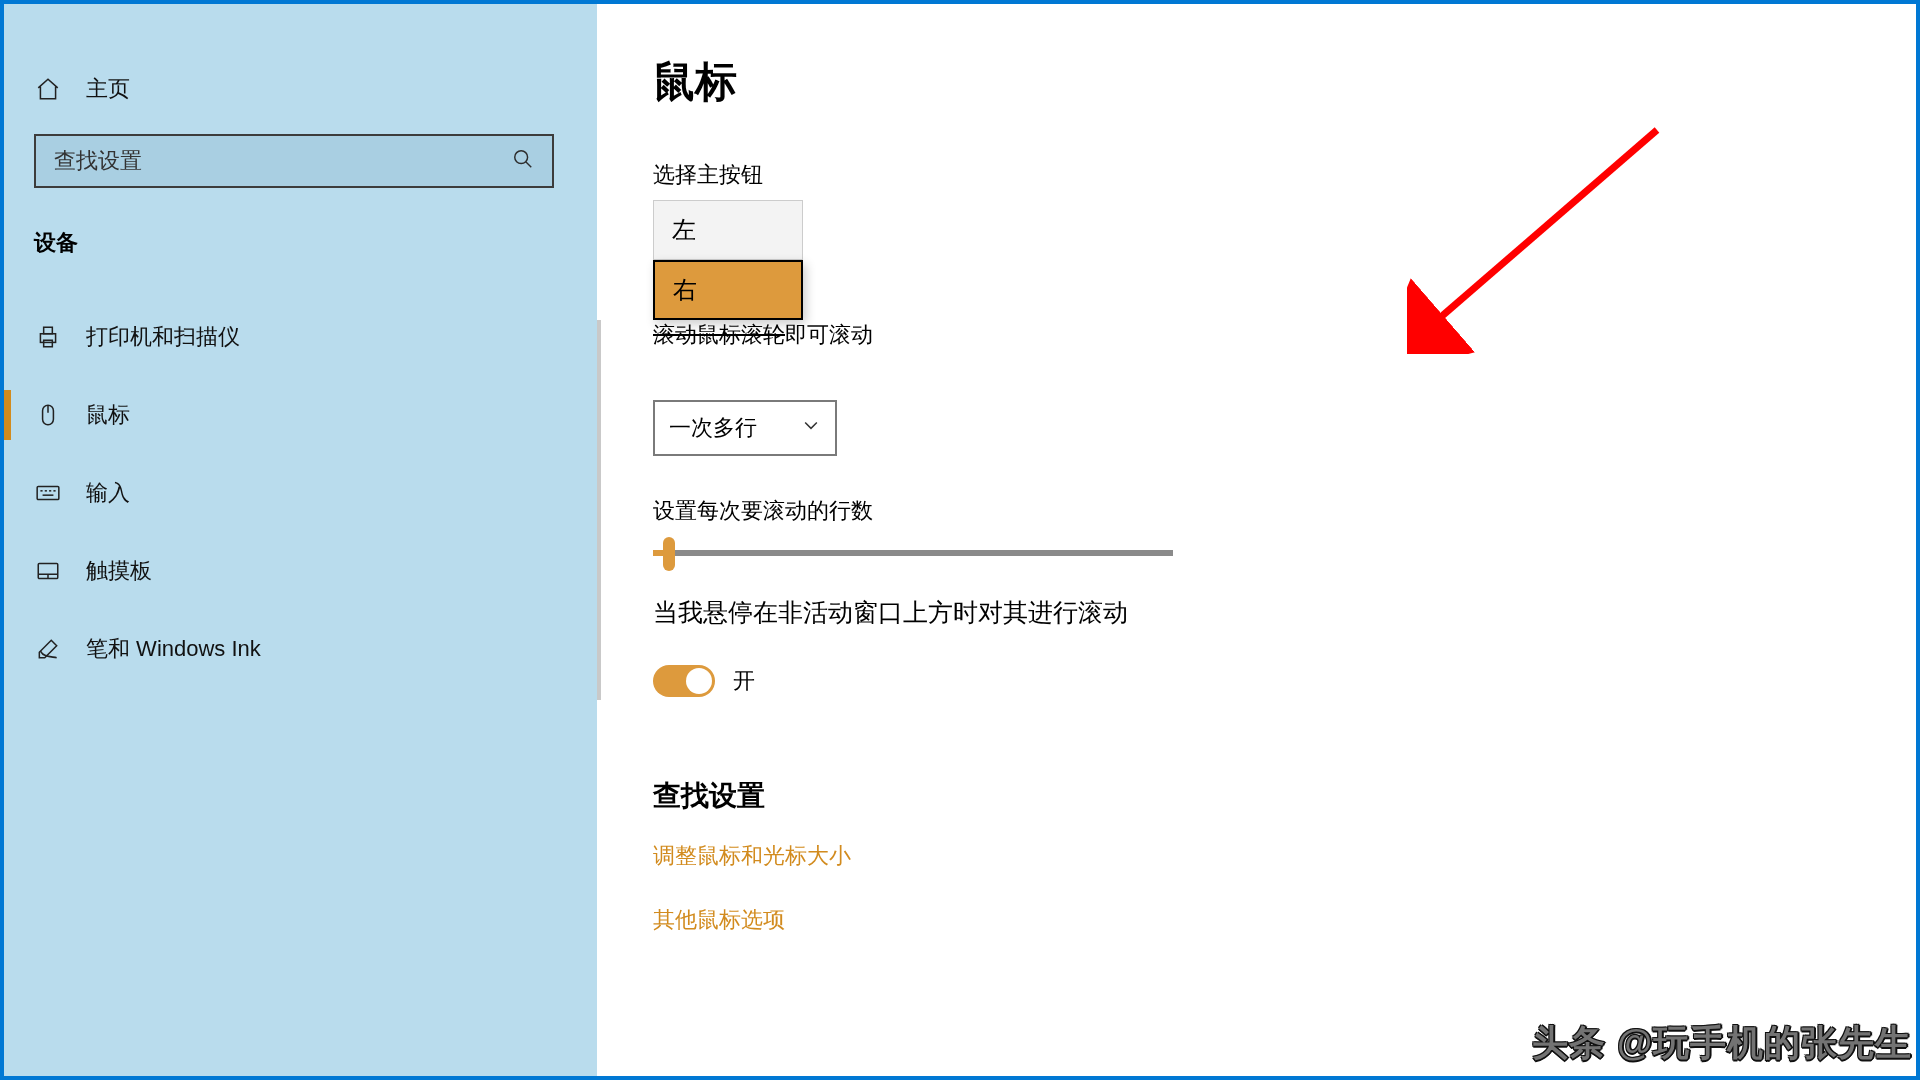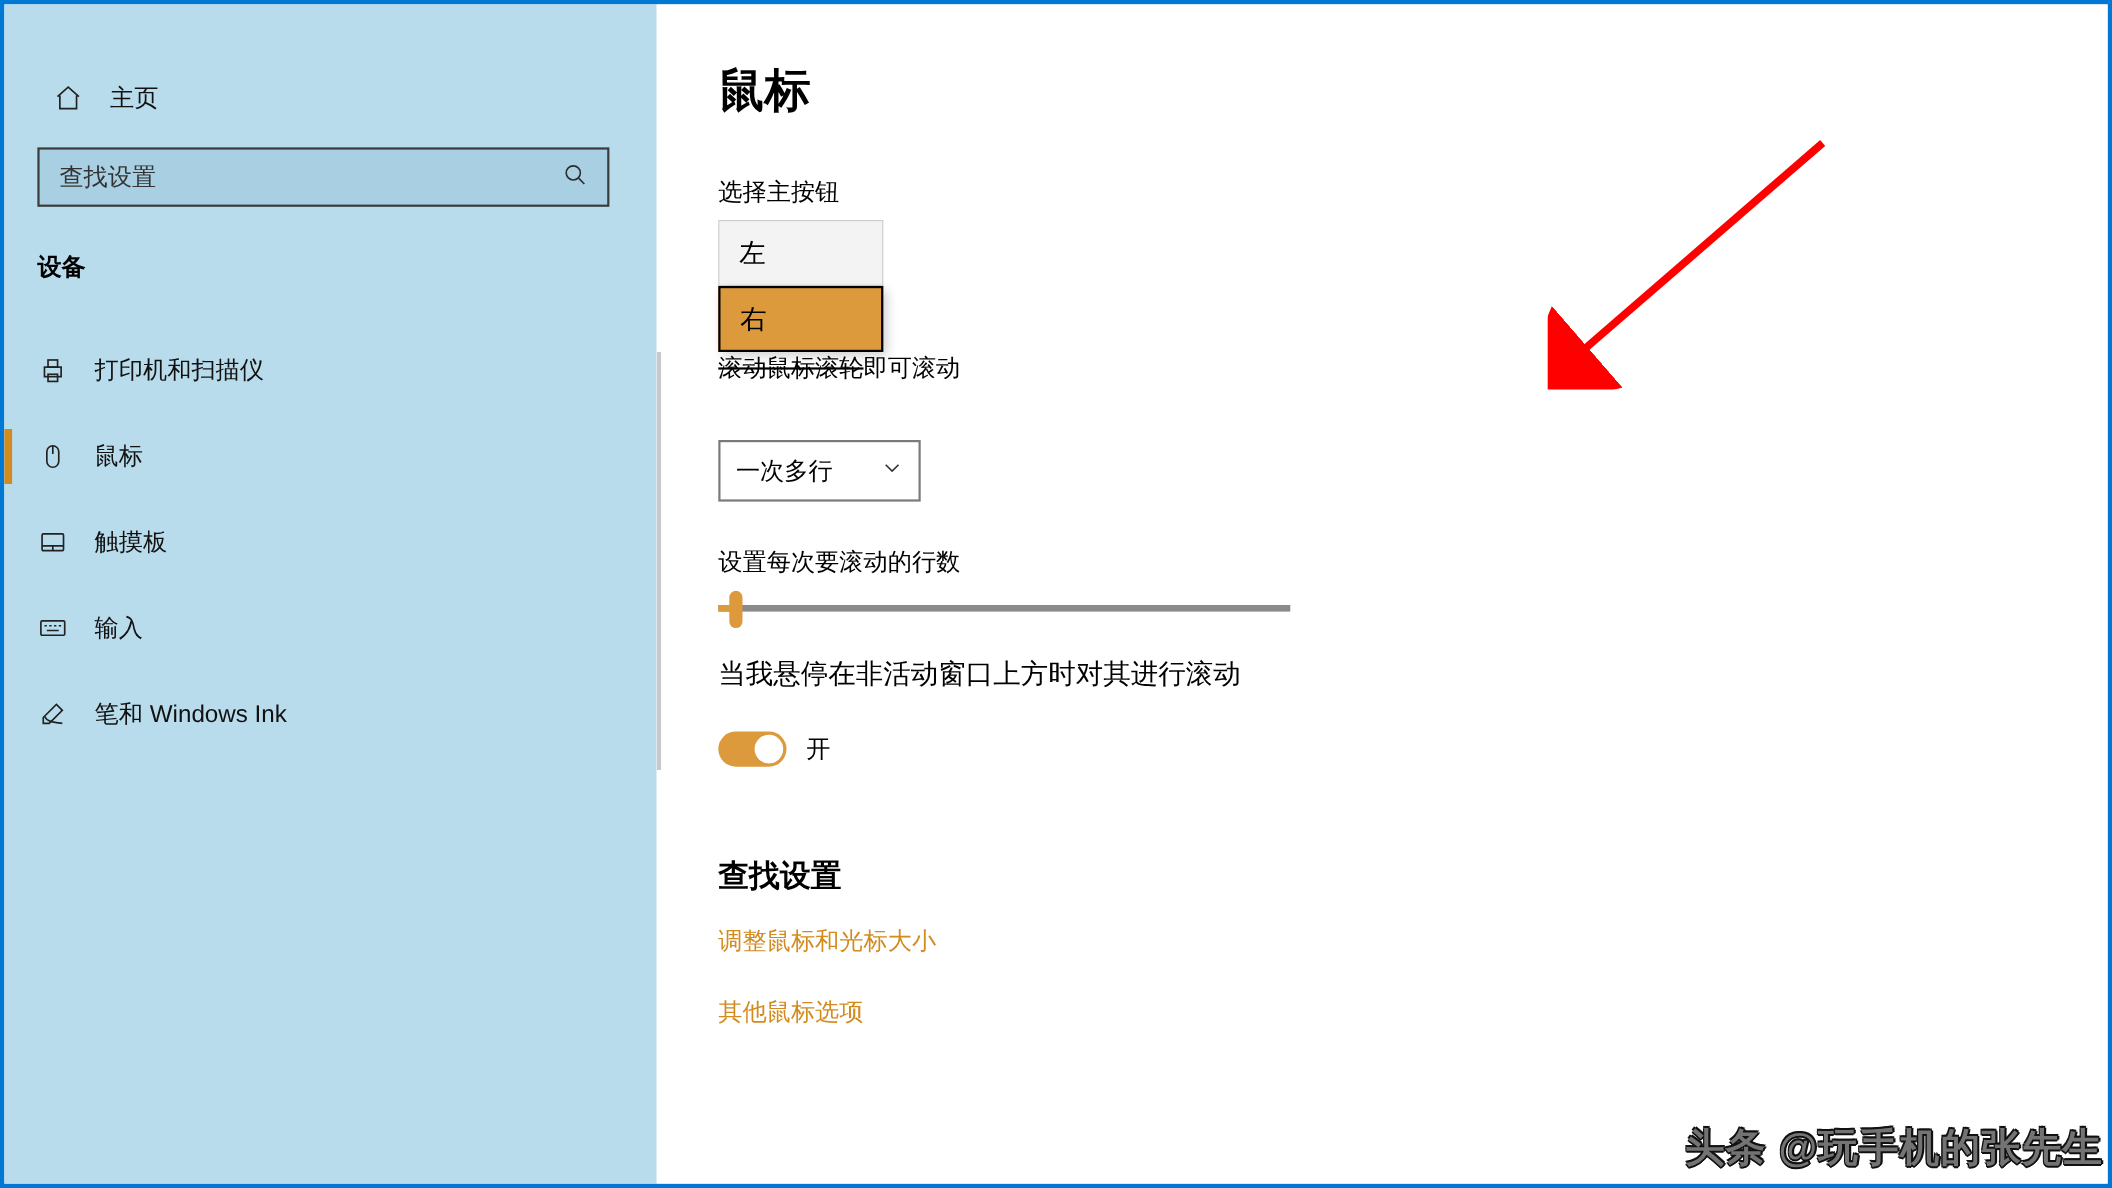--- a/index.html
+++ b/index.html
@@ -46,21 +46,21 @@
     width: 593px;
     background: #b9dced;
     display: flex;
     flex-direction: column;
     padding-top: 50px;
   }
   .sidebar-row {
     display: flex;
     align-items: center;
     gap: 24px;
-    padding: 20px 30px 20px 44px;
+    padding: 20px 30px 20px 30px;
     font-size: 22px;
     color: #111;
     cursor: pointer;
     position: relative;
   }
   .sidebar-row .ico { width: 28px; height: 28px; display: inline-flex; align-items: center; justify-content: center; }
   .sidebar-row .ico svg { width: 26px; height: 26px; stroke: #222; fill: none; stroke-width: 1.4; }
 
   .search-wrap { padding: 10px 30px 10px 30px; }
   .search-box {
@@ -239,39 +239,39 @@
             <svg viewBox="0 0 24 24">
                 <rect x="7" y="3" width="10" height="18" rx="5"></rect>
                 <line x1="12" y1="3" x2="12" y2="10"></line>
               </svg>
           </span>
           <span>鼠标</span>
         </div>
         <div class="sidebar-row nav">
           <span class="ico">
             <svg viewBox="0 0 24 24">
-                <rect x="3" y="5" width="18" height="14" rx="1"></rect>
-                <line x1="3" y1="15" x2="21" y2="15"></line>
-                <line x1="12" y1="15" x2="12" y2="19"></line>
-              </svg>
-          </span>
-          <span>触摸板</span>
-        </div>
-        <div class="sidebar-row nav">
-          <span class="ico">
-            <svg viewBox="0 0 24 24">
                 <rect x="2" y="6" width="20" height="12" rx="1"></rect>
                 <line x1="5" y1="10" x2="7" y2="10"></line>
                 <line x1="9" y1="10" x2="11" y2="10"></line>
                 <line x1="13" y1="10" x2="15" y2="10"></line>
                 <line x1="17" y1="10" x2="19" y2="10"></line>
                 <line x1="7" y1="14" x2="17" y2="14"></line>
               </svg>
           </span>
           <span>输入</span>
+        </div>
+        <div class="sidebar-row nav">
+          <span class="ico">
+            <svg viewBox="0 0 24 24">
+                <rect x="3" y="5" width="18" height="14" rx="1"></rect>
+                <line x1="3" y1="15" x2="21" y2="15"></line>
+                <line x1="12" y1="15" x2="12" y2="19"></line>
+              </svg>
+          </span>
+          <span>触摸板</span>
         </div>
         <div class="sidebar-row nav">
           <span class="ico">
             <svg viewBox="0 0 24 24">
                 <path d="M4 20 L9 20 L20 9 L15 4 L4 15 Z"></path>
                 <path d="M5 14 C8 20 16 19 20 20"></path>
               </svg>
           </span>
           <span>笔和 Windows Ink</span>
         </div>

